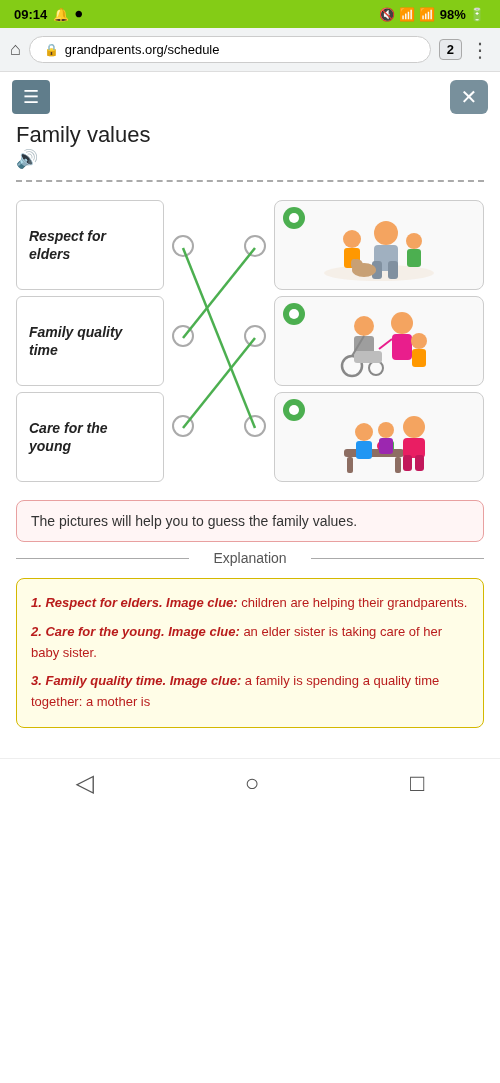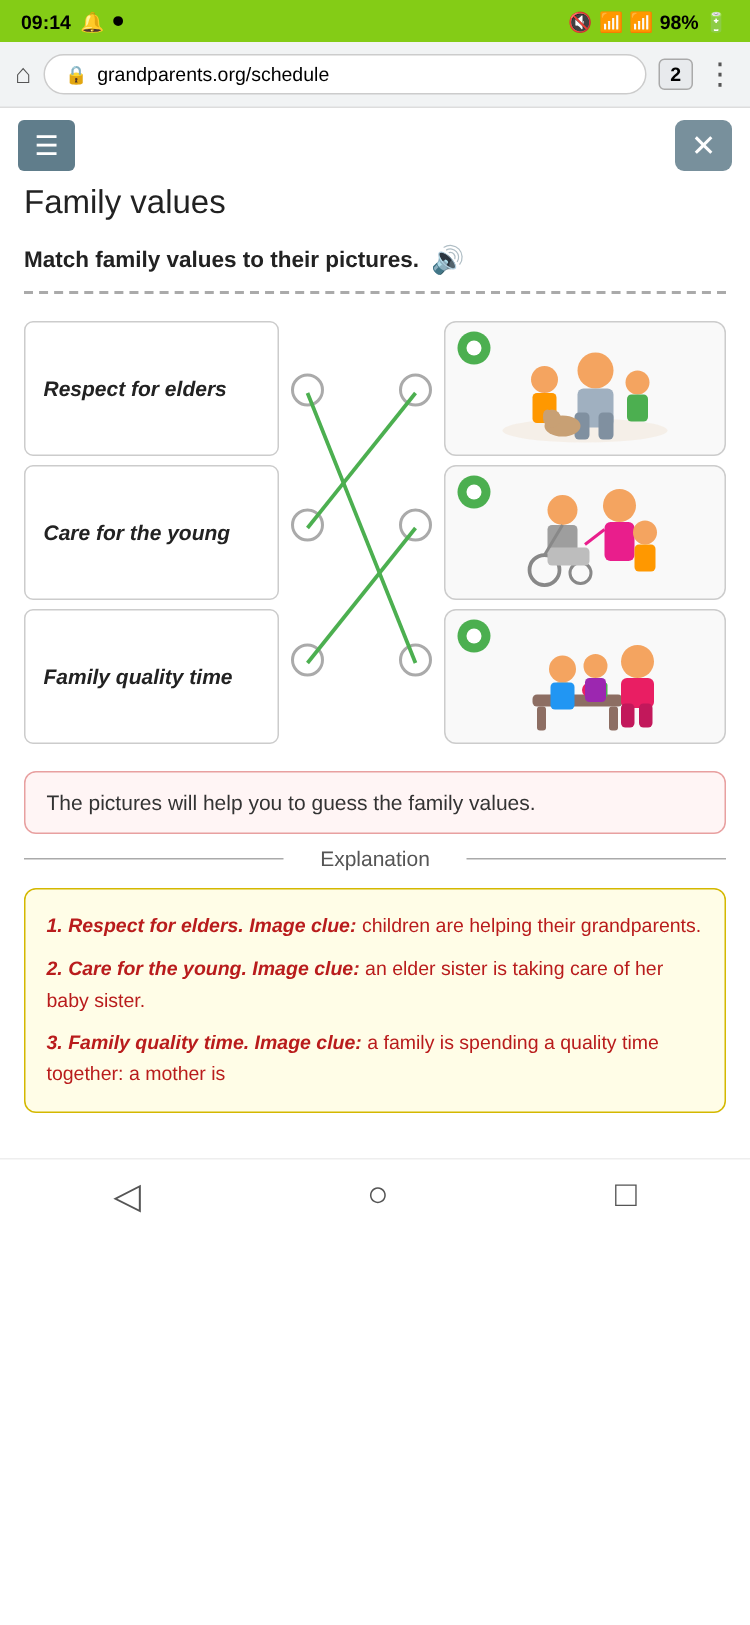--- a/index.html
+++ b/index.html
@@ -96,21 +96,20 @@
       justify-content: center;
     }
 
     
     .page-content {
       padding: 0 16px 20px;
     }
     .page-title {
       font-size: 22px;
       font-weight: 400;
-      margin-bottom: 14px;
       color: #222;
     }
     .instruction-row {
       display: flex;
       align-items: center;
       gap: 8px;
       margin-bottom: 10px;
     }
     .instruction-text {
       font-size: 15px;
@@ -133,21 +132,21 @@
       gap: 0;
       margin-bottom: 18px;
       position: relative;
     }
 
     
     .match-labels {
       display: flex;
       flex-direction: column;
       gap: 0;
-      width: 170px;
+      width: 148px;
       flex-shrink: 0;
     }
     .match-label-box {
       border: 1.5px solid #ccc;
       border-radius: 6px;
       padding: 10px 12px;
       display: flex;
       align-items: center;
       min-height: 90px;
       margin-bottom: 6px;
@@ -346,37 +345,36 @@
   <button class="close-btn">
     <span>✕</span>
   </button>
 </div>
 
 <div class="page-content">
 
   <h1 class="page-title">Family values</h1>
 
   <div class="instruction-row">
-    <span class="instruction-text">Match family values to their pictures.</span>
     <span class="speaker-icon">🔊</span>
   </div>
 
   <hr class="dashed-divider">
 
   <div class="match-area">
 
     <div class="match-labels">
       <div class="match-label-box">
         <span class="match-label-text">Respect for elders</span>
       </div>
       <div class="match-label-box">
+        <span class="match-label-text">Family quality time</span>
+      </div>
+      <div class="match-label-box">
         <span class="match-label-text">Care for the young</span>
-      </div>
-      <div class="match-label-box">
-        <span class="match-label-text">Family quality time</span>
       </div>
     </div>
 
     <div class="match-connectors">
 
       <div style="position:absolute; left:8px; top:35px;">
         <div class="connector-circle"></div>
       </div>
       <div style="position:absolute; left:8px; top:125px;">
         <div class="connector-circle"></div>

